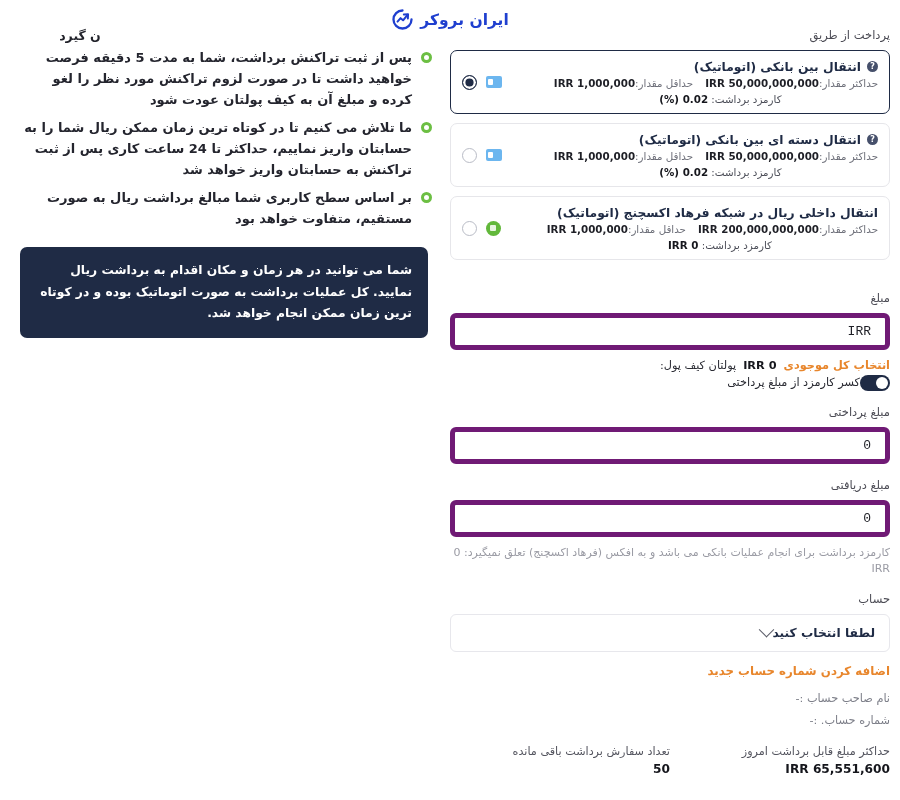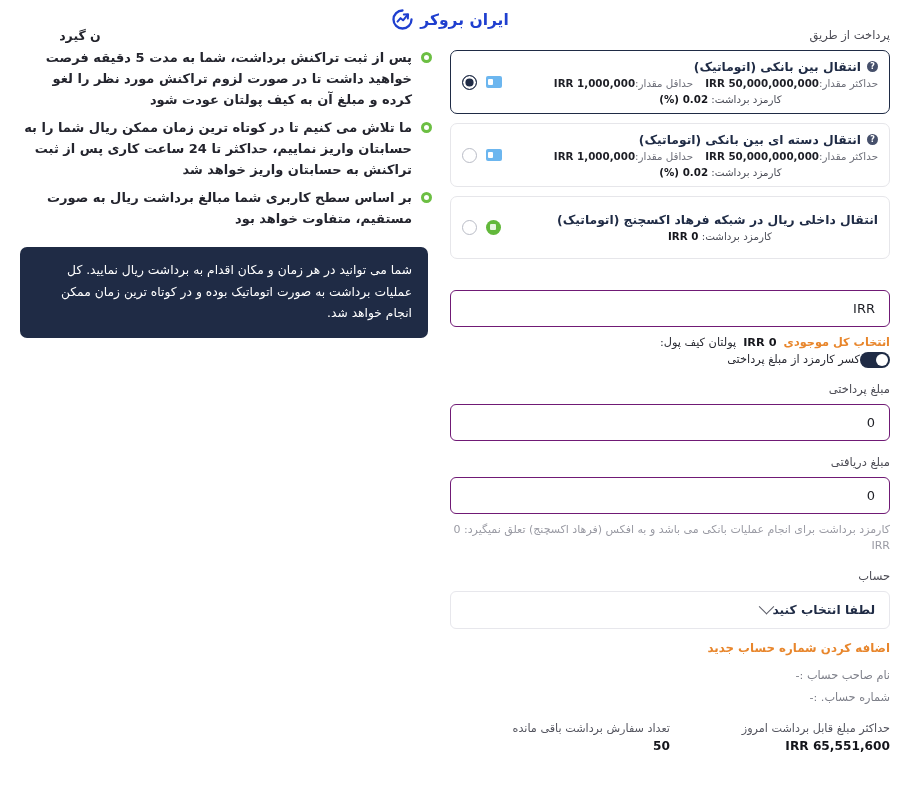--- a/index.html
+++ b/index.html
@@ -80,21 +80,21 @@
     background: #ffffff;
   }
 
   .dark-note {
     margin: 18px 22px 0 10px;
     background: #1f2b45;
     color: #ffffff;
     border-radius: 7px;
     padding: 13px 16px;
     font-size: 12.3px;
-    font-weight: normal;
+    font-weight: bold;
     line-height: 1.75;
     text-align: right;
   }
 
   
   .right-col {
     position: absolute;
     top: 28px; right: 10px;
     width: 440px;
     direction: rtl;
@@ -211,29 +211,30 @@
     text-align: center;
     padding-left: 52px;
   }
   .opt-fee b { color: #16171d; }
 
   
   .amount-gap { height: 22px; }
   .txt-input {
     width: 100%;
     height: 37px;
-    border: 1px solid #701a75;
+    border: 5px solid #701a75;
     border-radius: 6px;
     background: #fff;
     display: flex;
     align-items: center;
     padding: 0 14px;
     font-size: 13px;
     color: #1e1f26;
     direction: rtl;
+    font-family: Liberation Mono, monospace;
   }
   .txt-input.ltr-val { justify-content: flex-start; }
   .txt-input.num { justify-content: flex-start; }
   .txt-input.num span { direction: ltr; }
 
   .wallet-row {
     display: flex;
     flex-direction: row;
     align-items: center;
     justify-content: flex-start;
@@ -428,28 +429,32 @@
 
     <div class="opt-card">
       <div class="opt-controls">
         <span class="radio"></span>
         <span class="opt-icon green"></span>
       </div>
       <div class="opt-body">
         <div class="opt-title-row">
           <span class="opt-title">انتقال داخلی ریال در شبکه فرهاد اکسچنج (اتوماتیک)</span>
         </div>
+        <div class="opt-limits">
+          <span>حداکثر مقدار:</span><b>IRR 200,000,000,000</b><span class="sp"></span><span>حداقل مقدار:</span><b>IRR 1,000,000</b>
+        </div>
         <div class="opt-fee">
           <span>کارمزد برداشت:</span> <b>IRR 0</b>
         </div>
       </div>
     </div>
 
     <div class="amount-gap"></div>
 
+    <div class="field-label">مبلغ</div>
     <div class="txt-input ltr-val">
       <span>IRR</span>
     </div>
 
     <div class="wallet-row">
       <span class="wallet-link">انتخاب کل موجودی</span>
       <span class="wallet-amt">IRR 0</span>
       <span class="wallet-label">پولتان کیف پول:</span>
     </div>
 

